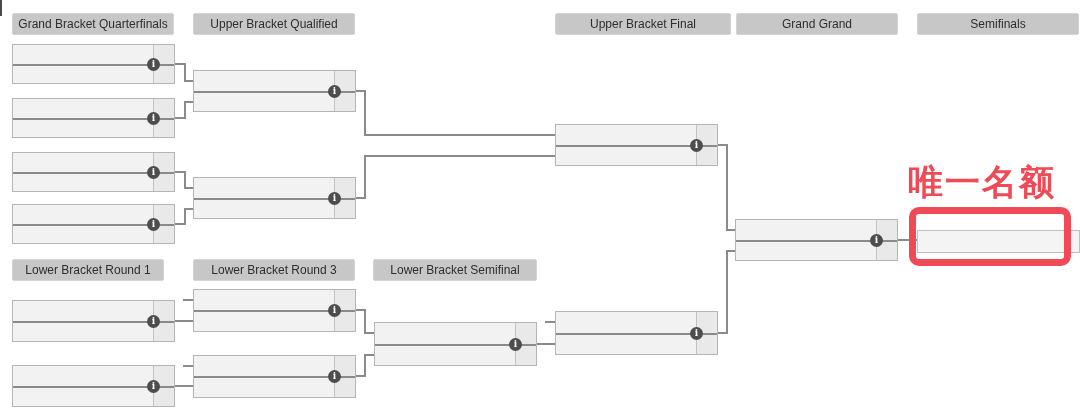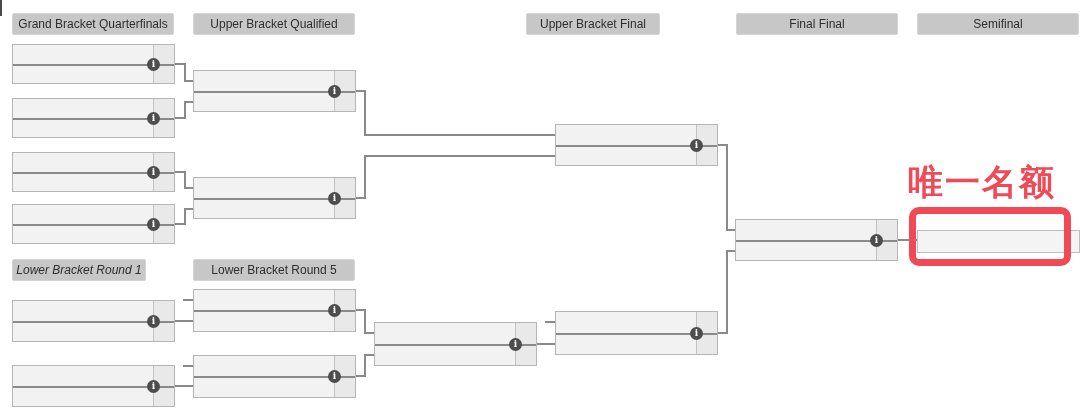--- a/index.html
+++ b/index.html
@@ -97,26 +97,27 @@
 </style>
 </head>
 <body>
 
 <div id="bracket-stage">
 
   <div class="edge-artifact"></div>
 
   <div class="round-header" style="left:12px;  top:13px; width:162px;">Grand Bracket Quarterfinals</div>
   <div class="round-header" style="left:193px; top:13px; width:162px;">Upper Bracket Qualified</div>
-  <div class="round-header" style="left:526px; top:13px; width:134px;">Upper Bracket Final</div>
-  <div class="round-header" style="left:736px; top:13px; width:162px;">Final Final</div>
-  <div class="round-header" style="left:917px; top:13px; width:162px;">Semifinal</div>
-
-  <div class="round-header" style="left:12px;  top:259px; width:134px;font-style:italic;">Lower Bracket Round 1</div>
-  <div class="round-header" style="left:193px; top:259px; width:162px;">Lower Bracket Round 5</div>
+  <div class="round-header" style="left:555px; top:13px; width:176px;">Upper Bracket Final</div>
+  <div class="round-header" style="left:736px; top:13px; width:162px;">Grand Grand</div>
+  <div class="round-header" style="left:917px; top:13px; width:162px;">Semifinals</div>
+
+  <div class="round-header" style="left:12px;  top:259px; width:152px;">Lower Bracket Round 1</div>
+  <div class="round-header" style="left:193px; top:259px; width:162px;">Lower Bracket Round 3</div>
+  <div class="round-header" style="left:373px; top:259px; width:164px;">Lower Bracket Semifinal</div>
 
   <div class="qualified-slot"></div>
   <div class="annotation-box"></div>
   <div class="annotation-text">唯一名额</div>
 
 <div class="conn" style="left: 174px; top: 63px; width: 12px; height: 2px;"></div>
     <div class="conn" style="left: 184px; top: 63px; width: 2px; height: 19px;"></div>
     <div class="conn" style="left: 184px; top: 80px; width: 10px; height: 2px;"></div>
     <div class="conn" style="left: 174px; top: 117px; width: 12px; height: 2px;"></div>
     <div class="conn" style="left: 184px; top: 101px; width: 2px; height: 18px;"></div>

